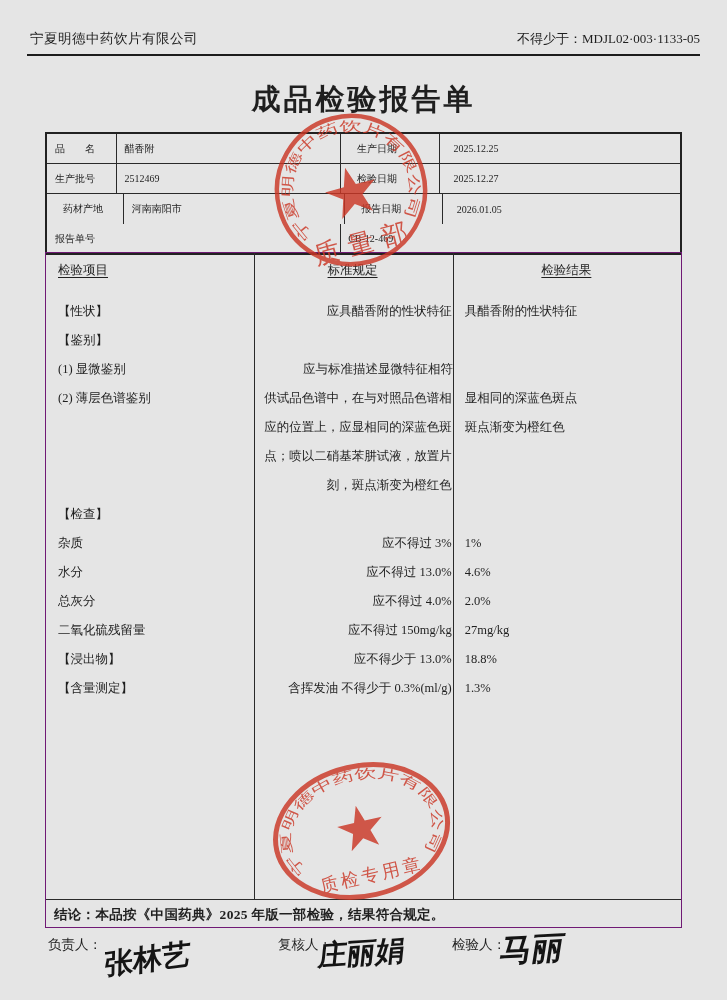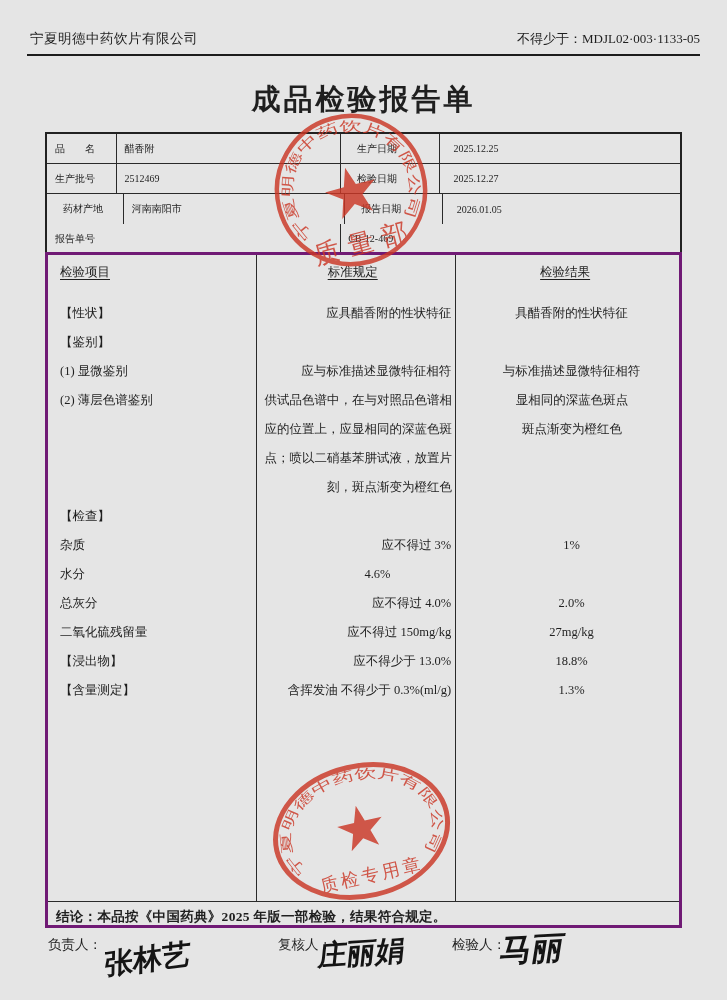--- a/index.html
+++ b/index.html
@@ -25,30 +25,30 @@
   .it-cell:last-child{border-right:none;}
   .c-l1{width:70px;padding-left:8px;}
   .c-v1{width:226px;padding-left:8px;}
   .c-l2{width:99px;padding-left:16px;}
   .c-v2{width:242px;padding-left:14px;}
   .c-rl{width:296px;padding-left:8px;}
   .c-rv{width:341px;padding-left:7px;}
 
   
   .main-table{position:absolute;left:45px;top:252px;width:637px;height:676px;
-              border:3px solid #701a75;box-sizing:border-box;font-size:12.5px;}
+              border:1px solid #701a75;box-sizing:border-box;font-size:12.5px;}
   .mt-head{display:flex;height:44px;align-items:flex-start;padding-top:9px;box-sizing:border-box;}
   .mt-head span{text-decoration:underline;text-underline-offset:3px;}
   .mh1{width:208px;padding-left:12px;box-sizing:border-box;}
   .mh2{width:199px;text-align:center;box-sizing:border-box;}
   .mh3{width:230px;text-align:center;box-sizing:border-box;}
   .mt-row{display:flex;line-height:29px;}
   .mt-c1{width:208px;padding-left:12px;box-sizing:border-box;white-space:pre;}
   .mt-c2{width:199px;padding-left:11px;box-sizing:border-box;white-space:pre;text-align:right;}
-  .mt-c3{width:230px;padding-left:13px;box-sizing:border-box;white-space:pre;text-align:center;}
+  .mt-c3{width:230px;padding-left:13px;box-sizing:border-box;white-space:pre;}
   .v-div{position:absolute;top:0;width:1px;height:646px;background:#2a2a2a;}
   .v-div.d1{left:208px;} .v-div.d2{left:407px;}
   .concl-row{position:absolute;left:0;top:646px;width:100%;height:30px;border-top:1px solid #2a2a2a;
              box-sizing:border-box;display:flex;align-items:center;padding-left:8px;
              font-size:13.5px;font-weight:bold;letter-spacing:.3px;}
 
   
   .stamp{position:absolute;z-index:5;opacity:.82;pointer-events:none;}
   .stamp-top{left:270px;top:110px;transform:rotate(-15deg);}
   .stamp-bottom{left:266px;top:760px;transform:rotate(-13deg);}
@@ -125,21 +125,20 @@
           <div class="mt-c3">具醋香附的性状特征</div>
         </div>
         <div class="mt-row">
           <div class="mt-c1">【鉴别】</div>
           <div class="mt-c2"></div>
           <div class="mt-c3"></div>
         </div>
         <div class="mt-row">
           <div class="mt-c1">(1) 显微鉴别</div>
           <div class="mt-c2">应与标准描述显微特征相符</div>
-          <div class="mt-c3">与标准描述显微特征相符</div>
         </div>
         <div class="mt-row">
           <div class="mt-c1">(2) 薄层色谱鉴别</div>
           <div class="mt-c2">供试品色谱中，在与对照品色谱相
 应的位置上，应显相同的深蓝色斑
 点；喷以二硝基苯肼试液，放置片
 刻，斑点渐变为橙红色</div>
           <div class="mt-c3">显相同的深蓝色斑点
 斑点渐变为橙红色</div>
         </div>
@@ -148,20 +147,21 @@
           <div class="mt-c2"></div>
           <div class="mt-c3"></div>
         </div>
         <div class="mt-row">
           <div class="mt-c1">杂质</div>
           <div class="mt-c2">应不得过 3%</div>
           <div class="mt-c3">1%</div>
         </div>
         <div class="mt-row">
           <div class="mt-c1">水分</div>
+          <div class="mt-c2">应不得过 13.0%</div>
           <div class="mt-c3">4.6%</div>
         </div>
         <div class="mt-row">
           <div class="mt-c1">总灰分</div>
           <div class="mt-c2">应不得过 4.0%</div>
           <div class="mt-c3">2.0%</div>
         </div>
         <div class="mt-row">
           <div class="mt-c1">二氧化硫残留量</div>
           <div class="mt-c2">应不得过 150mg/kg</div>

